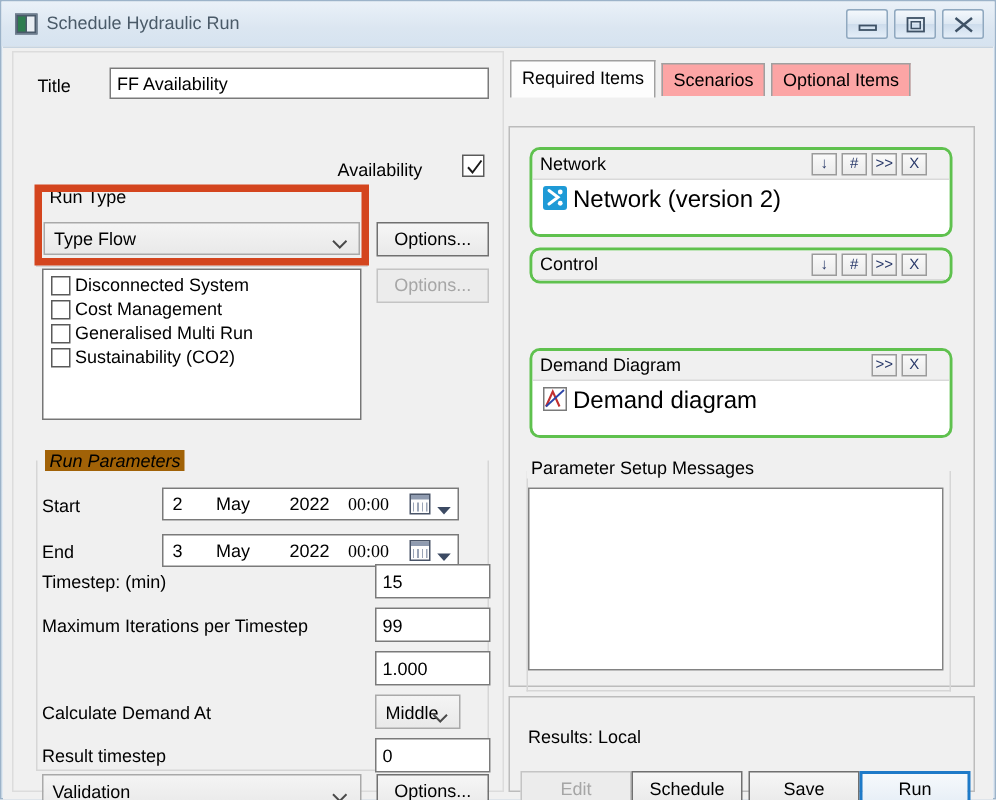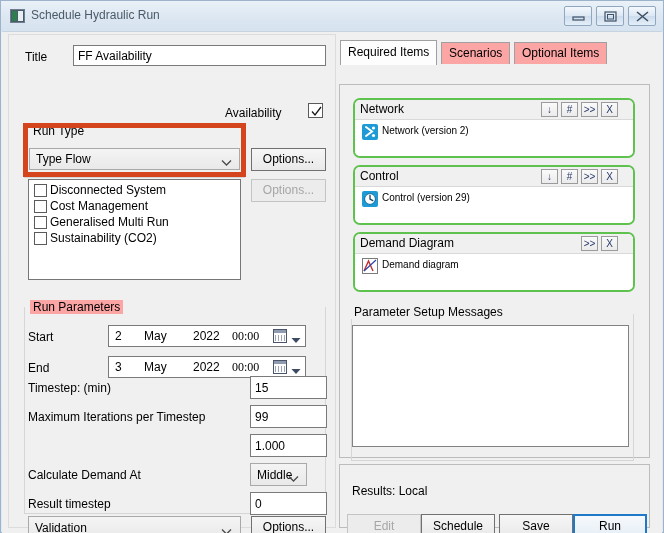--- a/index.html
+++ b/index.html
@@ -203,21 +203,21 @@
   #runparams-group {
     position: absolute;
     left: 15px; top: 272px;
     width: 302px; height: 207px;
     box-sizing: border-box;
     border: 1px solid #d6d6d6;
     border-top: none;
   }
   #runparams-legend {
     position: absolute; left: 21px; top: 265px;
-    background: #fca5a5; padding: 0 3px; font-size: 12px;
+    background: #a16207; padding: 0 3px; font-size: 12px; font-style: italic;
   }
 
   
   .date-field {
     position: absolute;
     width: 198px; height: 22px;
     box-sizing: border-box;
     border: 1px solid #7a7a7a;
     background: #ffffff;
     left: 99px;
@@ -347,21 +347,21 @@
     border: 1px solid #9b9b9b;
     background: linear-gradient(to bottom,#fafafa,#ebebeb);
     font-size: 10px;
     line-height: 13px;
     text-align: center;
     color: #2a3a6a;
     font-family: "Liberation Sans", sans-serif;
   }
   .ig-body { position: relative; height: 36px; background:#fff; }
   .ig-item-text {
-    position: absolute; left: 27px; top: 5px; font-size: 10px;
+    position: absolute; left: 27px; top: 5px; font-size: 16px;
   }
   .ig-icon { position: absolute; left: 7px; top: 4px; width: 16px; height: 16px; }
 
   
   #msg-group {
     position: absolute;
     left: 13px; top: 280px;
     width: 283px; height: 147px;
     box-sizing: border-box;
     border: 1px solid #d6d6d6;
@@ -594,30 +594,20 @@
         </div>
 
         <div class="item-group" style="top:80px;">
           <div class="ig-header">
             <span class="ig-title">Control</span>
             <span class="ig-btn" style="left:186px;">↓</span>
             <span class="ig-btn" style="left:206px;">#</span>
             <span class="ig-btn" style="left:226px;">&gt;&gt;</span>
             <span class="ig-btn" style="left:246px;">X</span>
           </div>
-          <div class="ig-body">
-            <span class="ig-icon">
-              <svg width="16" height="16">
-                <rect x="0" y="0" width="16" height="16" rx="2" fill="#1e9ad6"></rect>
-                <circle cx="8" cy="8" r="5.4" fill="#ffffff" stroke="#0f6fa0" stroke-width="1"></circle>
-                <path d="M8 4.3 L8 8 L10.8 9.6" stroke="#0f3f5c" stroke-width="1.3" fill="none" stroke-linecap="round"></path>
-              </svg>
-            </span>
-            <span class="ig-item-text">Control (version 29)</span>
-          </div>
         </div>
 
         <div class="item-group" style="top:147px;">
           <div class="ig-header">
             <span class="ig-title">Demand Diagram</span>
             <span class="ig-btn" style="left:226px;">&gt;&gt;</span>
             <span class="ig-btn" style="left:246px;">X</span>
           </div>
           <div class="ig-body">
             <span class="ig-icon">

